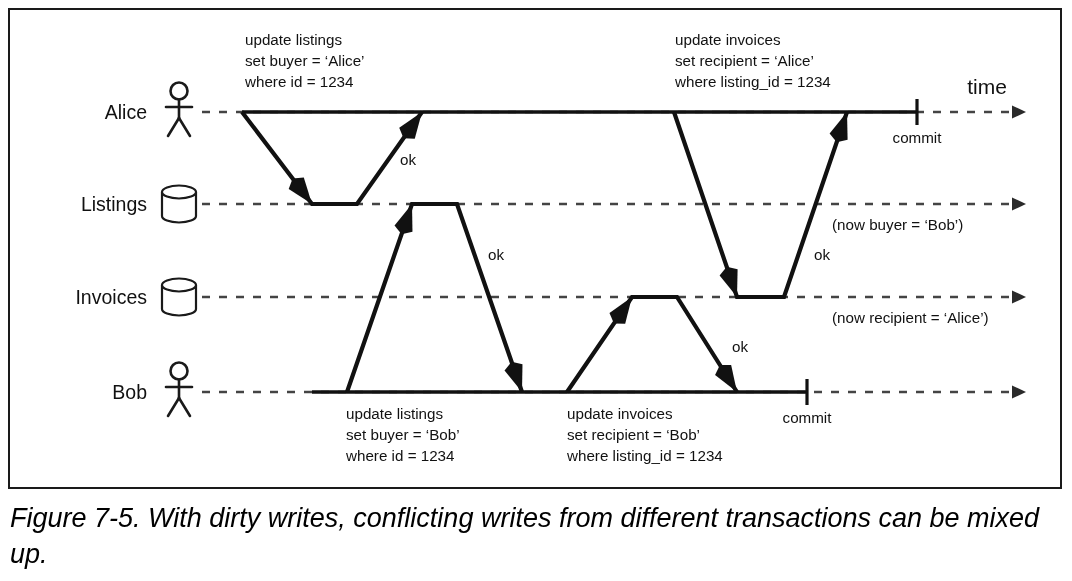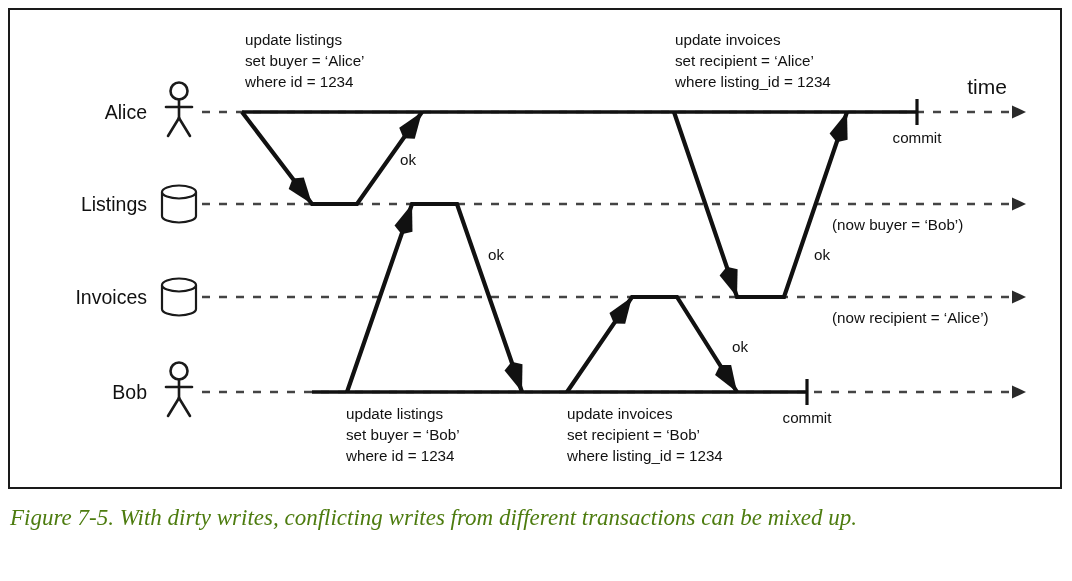--- a/index.html
+++ b/index.html
@@ -113,25 +113,25 @@
   }
   .small-arrow-head {
     fill: #2a2a2a;
     stroke: none;
   }
   #caption {
     position: absolute;
     left: 10px;
     top: 500px;
     width: 1050px;
-    font-family: Liberation Serif, serif;
+    font-family: Liberation Sans, sans-serif;
     font-style: italic;
-    font-size: 23px;
+    font-size: 27px;
     line-height: 36px;
-    color: #4d7c0f;
+    color: #000000;
   }
 </style>
 </head>
 <body>
 
 <div id="page">
 
   <div id="figure-frame">
     <svg id="diagram-svg" width="1050" height="477" viewBox="0 0 1050 477" xmlns="http://www.w3.org/2000/svg">
         <text x="137" y="109" class="lane-label">Alice</text>

